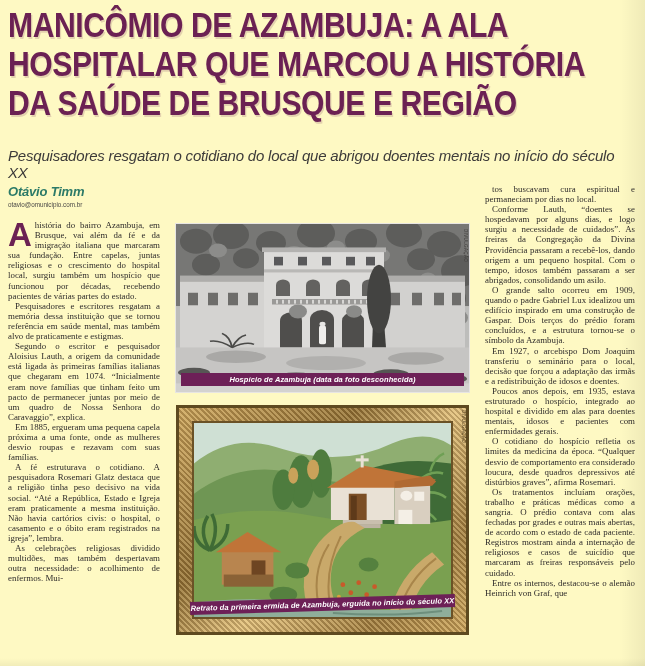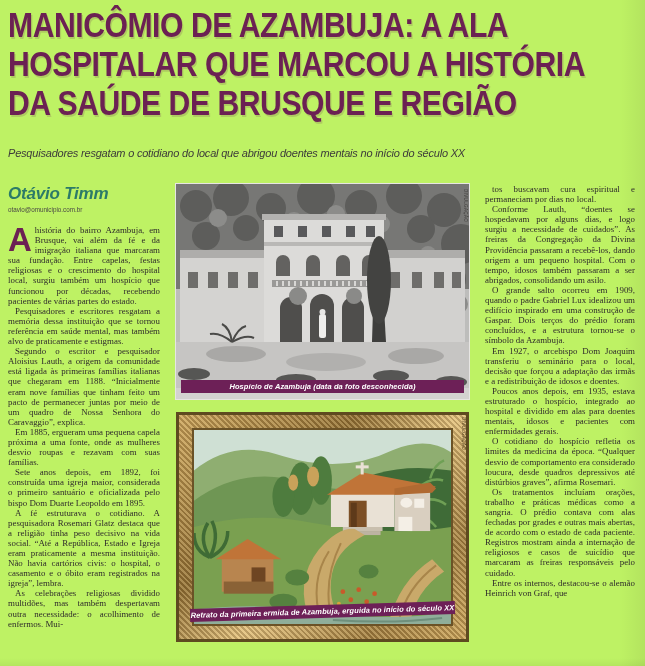--- a/index.html
+++ b/index.html
@@ -3,21 +3,21 @@
 <meta charset="utf-8">
 <style>
   * { box-sizing: border-box; margin: 0; padding: 0; }
   html,body { width:645px; height:666px; }
   body{
     font-family:"Liberation Serif", serif;
     background:#ffffff;
     position:relative;
     overflow:hidden;
   }
-  .page{ position:absolute; inset:0; background:#bef264; }
+  .page{ position:absolute; inset:0; background:#fef9c3; }
   .edge-shade{ position:absolute; top:0; right:0; bottom:0; width:26px;
     background:linear-gradient(to right, rgba(0,0,0,0), rgba(0,0,0,0.06));
     pointer-events:none; z-index:9;}
   .bottom-shade{ position:absolute; left:0; right:0; bottom:0; height:8px;
     background:linear-gradient(to bottom, rgba(0,0,0,0), rgba(0,0,0,0.05));
     pointer-events:none; z-index:9;}
 
   
   .header{ position:absolute; top:5px; left:8px; right:8px; }
   .title-line{
@@ -27,60 +27,60 @@
     font-size:35px; line-height:39px;
     letter-spacing:-0.5px;
     color:#6b2153;
     transform:scaleX(0.86); transform-origin:0 50%;
     text-shadow:1.5px 1.5px 0 rgba(107,33,83,0.18);
   }
   .subtitle{
     margin-top:25px;
     font-family:"Liberation Sans", sans-serif;
     font-style:italic;
-    font-size:11px;
+    font-size:15px;
     color:#3d3b3a;
     letter-spacing:-0.2px;
   }
 
   
   .content{
     position:absolute; top:184px; left:8px; right:8px; bottom:4px;
     display:grid;
     grid-template-columns:152px 293px 150px;
     column-gap:16px;
   }
   .bodytext{ font-size:8.9px; line-height:10.1px; text-align:justify; color:#2f2c2b; }
   .bodytext p{ text-indent:7px; }
   .bodytext p.lead{ text-indent:0; }
 
   .byline{ margin-bottom:12px; }
   .byline .author{
     font-family:"Liberation Sans", sans-serif;
     font-weight:bold; font-style:italic;
-    font-size:17px; color:#2c7a68; letter-spacing:-0.2px;
+    font-size:13px; color:#2c7a68; letter-spacing:-0.2px;
   }
   .byline .email{
     font-family:"Liberation Sans", sans-serif;
     font-size:6.3px; color:#4a4846; margin-top:2px;
   }
 
   .dropcap{
     float:left;
     font-family:"Liberation Sans", sans-serif;
     font-weight:bold;
     color:#6b2153;
     font-size:33px; line-height:26px;
     padding:2px 3px 0 0;
   }
 
   
   .figcol{ position:relative; }
   figure{ position:relative; width:293px; background:#f4f3f2; }
-  .fig-photo{ height:215px; box-shadow:0 0 0 1px #e7e5e3; }
+  .fig-photo{ height:168px; box-shadow:0 0 0 1px #e7e5e3;margin-top:40px; }
   .fig-paint{ height:230px; margin-top:13px; }
   figure svg{ display:block; width:100%; height:100%; }
   .caption-bar{
     position:absolute; left:5px; right:5px; bottom:6px; height:13px;
     background:#6d2057;
     color:#ffffff;
     font-family:"Liberation Sans", sans-serif;
     font-style:italic; font-weight:bold;
     font-size:7.5px; line-height:13px; text-align:center;
     letter-spacing:0.1px;
@@ -132,26 +132,25 @@
   </div>
 
   <div class="content">
 
     <div class="col">
       <div class="byline">
         <div class="author">Otávio Timm</div>
         <div class="email">otavio@omunicipio.com.br</div>
       </div>
       <div class="bodytext">
-        <p class="lead"><span class="dropcap">A</span><span>história do bairro Azambuja, em Brusque, vai além da fé e da imigração italiana que marcaram sua fundação. Entre capelas, festas religiosas e o crescimento do hospital local, surgiu também um hospício que funcionou por décadas, recebendo pacientes de várias partes do estado.</span></p>
+        <p class="lead"><span class="dropcap">A</span><span>história do bairro Azambuja, em Brusque, vai além da fé e da imigração italiana que marcaram sua fundação. Entre capelas, juntas religiosas e o crescimento do hospital local, surgiu também um hospício que funcionou por décadas, recebendo pacientes de várias partes do estado.</span></p>
         <div>
             <p>Pesquisadores e escritores resgatam a memória dessa instituição que se tornou referência em saúde mental, mas também alvo de praticamente e estigmas.</p>
-            <p>Segundo o escritor e pesquisador Aloisius Lauth, a origem da comunidade está ligada às primeiras famílias italianas que chegaram em 1188. “Inicialmente eram nove famílias que tinham feito um pacto de permanecer juntas por meio de um quadro de Nossa Senhora do Caravaggio”, explica.</p>
+            <p>Segundo o escritor e pesquisador Aloisius Lauth, a origem da comunidade está ligada às primeiras famílias italianas que chegaram em 1074. “Inicialmente eram nove famílias que tinham feito um pacto de permanecer juntas por meio de um quadro de Nossa Senhora do Caravaggio”, explica.</p>
             <p>Em 1885, ergueram uma pequena capela próxima a uma fonte, onde as mulheres desvio roupas e rezavam com suas famílias.</p>
-            <p>Sete anos depois, em 1892, foi construída uma igreja maior, considerada o primeiro santuário e oficializada pelo bispo Dom Duarte Leopoldo em 1895.</p>
             <p>A fé estruturava o cotidiano. A pesquisadora Rosemari Glatz destaca que a religião tinha peso decisivo na vida social. “Até a República, Estado e Igreja eram praticamente a mesma instituição. Não havia cartórios civis: o hospital, o casamento e o óbito eram registrados na igreja”, lembra.</p>
             <p>As celebrações religiosas dividido multidões, mas também despertavam outra necessidade: o acolhimento de enfermos. Mui-</p>
           </div>
       </div>
     </div>
 
     <div class="figcol">
 
       <figure class="fig-photo">
         <svg viewBox="0 0 293 215" preserveAspectRatio="none">

